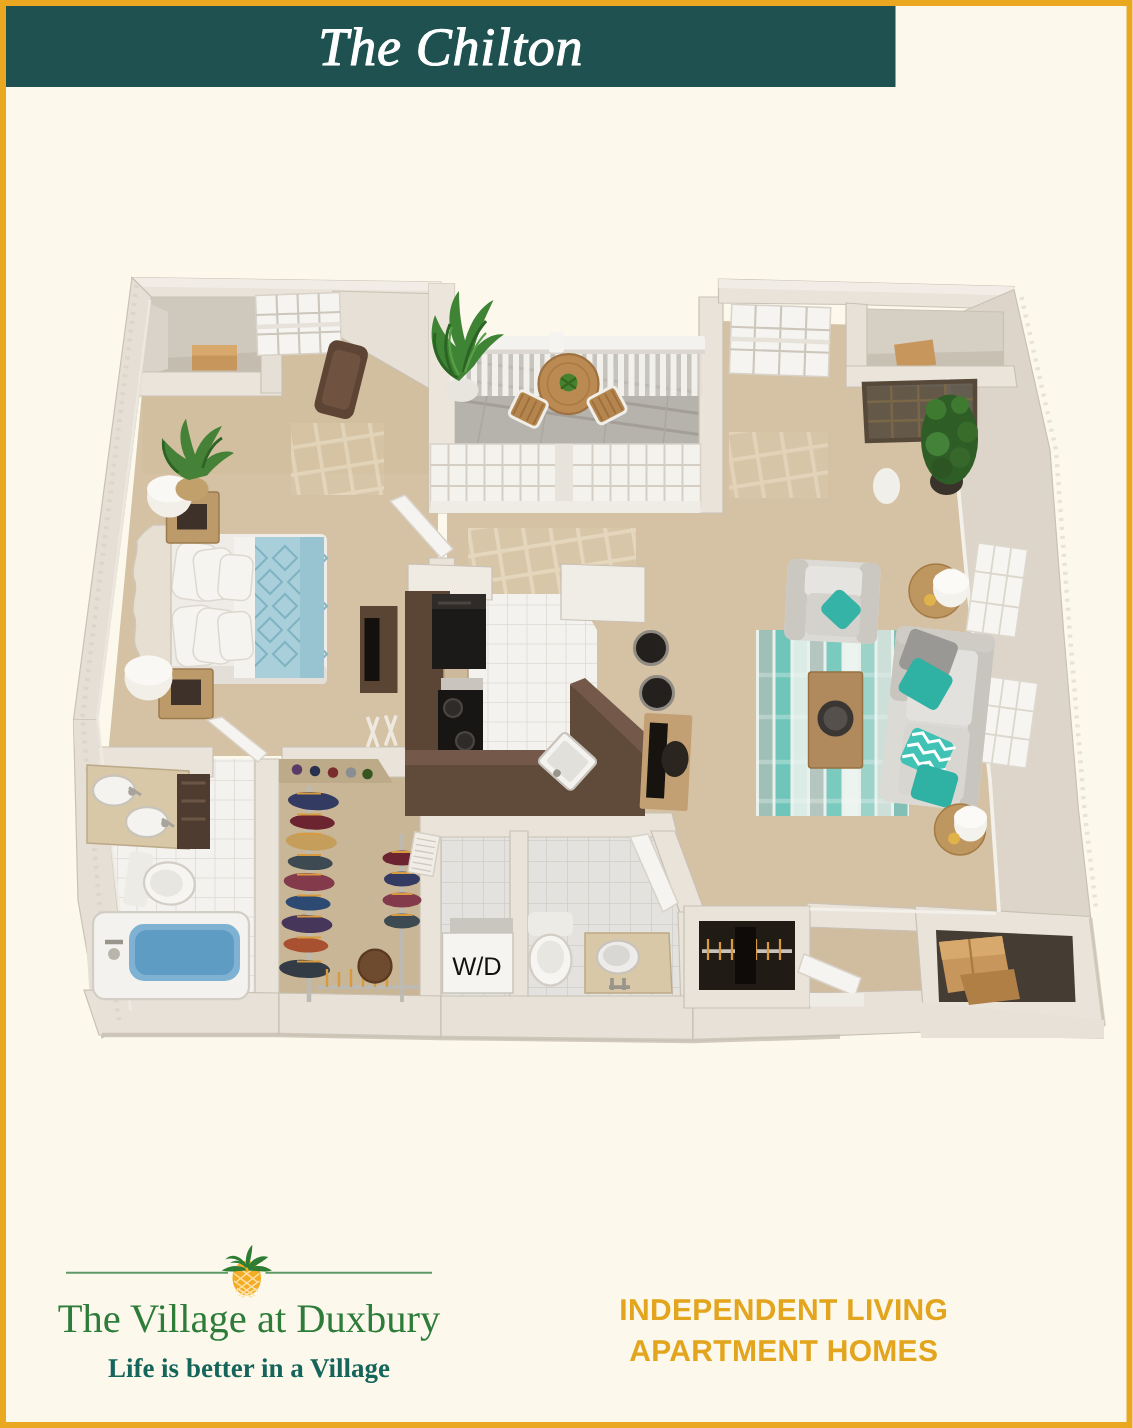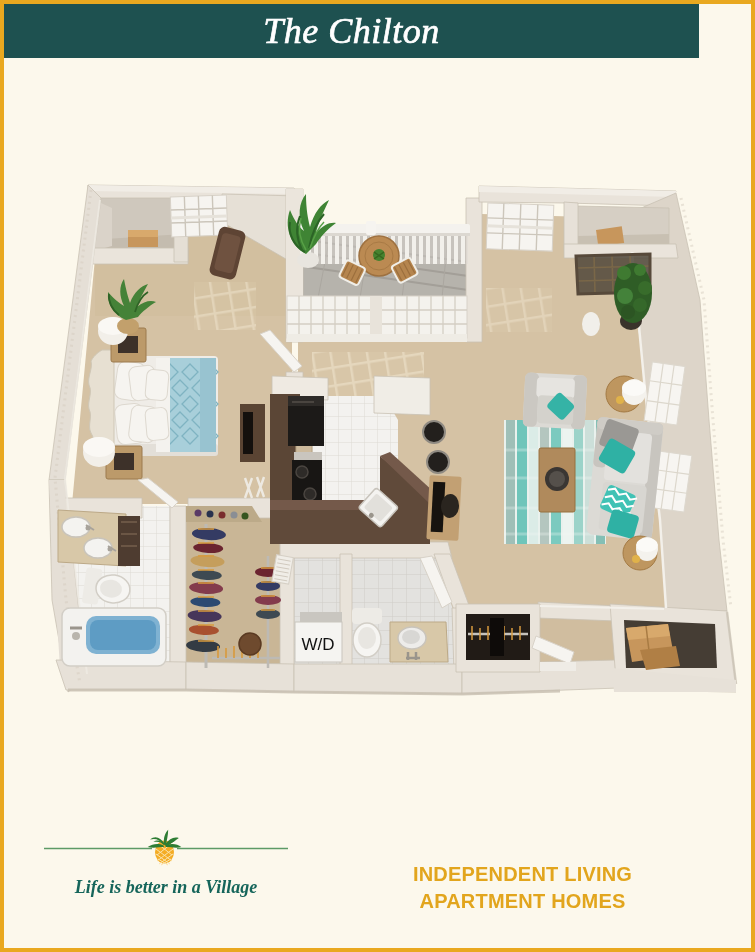--- a/index.html
+++ b/index.html
@@ -1,23 +1,23 @@
 <!DOCTYPE html>
 <html><head>
 <meta charset="utf-8">
 <style>
 html,body{margin:0;padding:0}
 body{width:755px;height:952px;position:relative;background:#FCF8EC;font-family:"Liberation Sans",sans-serif;overflow:hidden}
 .frame{position:absolute;left:0;top:0;width:755px;height:952px;border:4px solid #E9A81F;box-sizing:border-box;z-index:30;pointer-events:none}
-.header{position:absolute;left:4px;top:4px;width:695px;height:54px;background:#1E5150;display:flex;align-items:center;justify-content:center;z-index:10}
+.header{position:absolute;left:4px;top:4px;width:593px;height:54px;background:#1E5150;display:flex;align-items:center;justify-content:center;z-index:10}
 .header span{font-family:"Liberation Serif",serif;font-style:italic;font-weight:normal;color:#fff;font-size:36px;letter-spacing:0.5px;-webkit-text-stroke:0.7px #fff}
 #plan{position:absolute;left:0;top:0;z-index:5}
 .logo{position:absolute;left:30px;top:806px;width:272px;text-align:center;z-index:10}
 .logoname{font-family:"Liberation Serif",serif;color:#2E7C3A;font-size:27px;white-space:nowrap;margin-top:-7px}
-.tagline{font-family:"Liberation Serif",serif;font-style:italic;font-weight:bold;color:#15655A;font-size:18px;margin-top:7px}
+.tagline{font-family:"Liberation Serif",serif;font-weight:bold;color:#15655A;font-size:18px;margin-top:7px}
 .indep{position:absolute;left:385px;top:861px;width:275px;text-align:center;color:#E2A51D;font-weight:bold;font-size:20px;line-height:27px;z-index:10;letter-spacing:0.2px}
 </style>
 </head>
 <body>
 
 <svg id="plan" width="755" height="952" viewBox="0 0 755 952" xmlns="http://www.w3.org/2000/svg">
 <defs>
 <pattern id="tileW" width="13" height="13" patternUnits="userSpaceOnUse">
 <rect width="13" height="13" fill="#F3F2EF"></rect>
 <path d="M0 0H13M0 0V13" stroke="#DDDAD4" stroke-width="1"></path>
@@ -564,17 +564,18 @@
 <path d="M134 38 C133 30 135 24 139 20 C139 27 137 34 136 39 Z"></path>
 <path d="M133 38 C129 32 123 30 117 32 C123 26 130 30 134 36 Z"></path>
 <path d="M136 37 C140 31 146 28 152 30 C147 34 141 37 137 40 Z"></path>
 <path d="M133 39 C127 36 120 37 114 41 C121 43 128 41 134 41 Z"></path>
 <path d="M136 39 C143 36 150 37 155 41 C149 43 142 41 136 41 Z"></path>
 <path d="M134 39 C131 35 126 34 121 35 C126 31 132 34 135 38 Z"></path>
 <path d="M135 38 C138 34 143 32 148 33 C143 36 139 39 136 40 Z"></path>
 </g>
 </svg>
 
+<div class="logoname">The Village at Duxbury</div>
 
 <div class="tagline">Life is better in a Village</div>
 </div>
 
 <div class="indep">INDEPENDENT LIVING<br>APARTMENT HOMES</div>
 
 </body></html>

